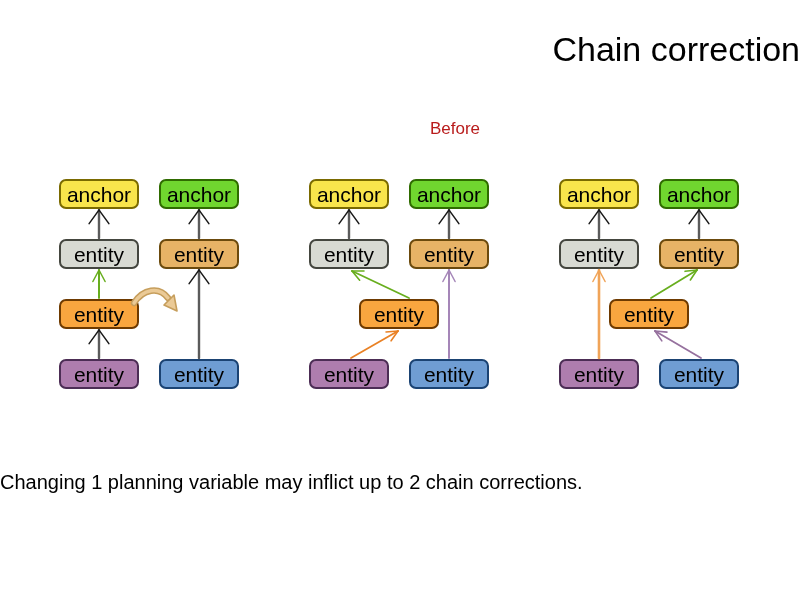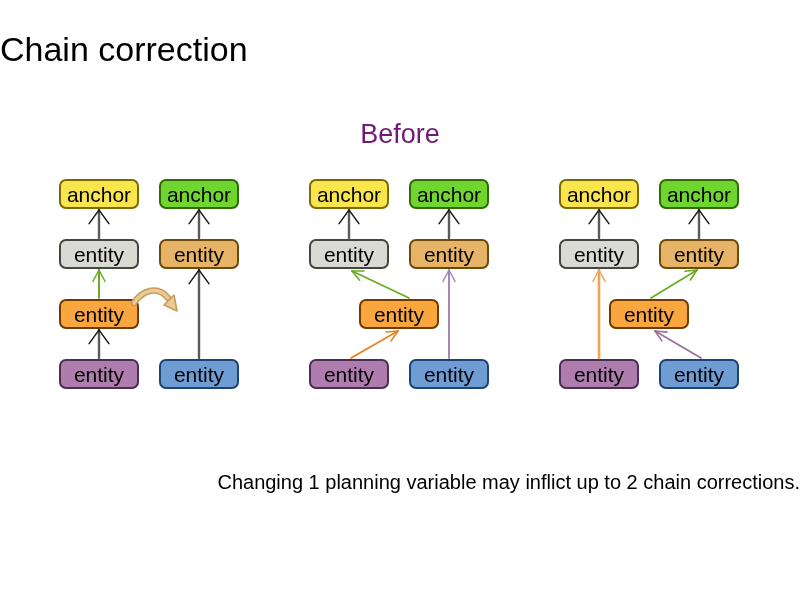--- a/index.html
+++ b/index.html
@@ -5,34 +5,34 @@
   html, body { margin: 0; padding: 0; background: #ffffff; }
   .stage {
     position: relative;
     width: 800px; height: 600px;
     background: #ffffff;
     font-family: "Liberation Sans", sans-serif;
     overflow: hidden;
   }
   .page-title {
     position: absolute; left: 0; top: 30px; width: 800px;
-    text-align: left;
+    text-align: right;
     font-size: 34px; font-weight: 400; color: #000;
     margin: 0;
   }
   .col-label {
     position: absolute; top: 119px; width: 160px;
-    text-align: center;
-    font-size: 27px; color: #701a75;
+    text-align: right;
+    font-size: 17px; color: #b91c1c;
   }
   #label-before { left: 320px; }
   #label-after  { left: 571px; }
   .caption {
     position: absolute; left: 0; top: 471px; width: 800px;
-    text-align: right;
+    text-align: left;
     font-size: 20px; color: #000;
   }
   .dbox {
     position: absolute;
     box-sizing: border-box;
     width: 80px; height: 30px;
     border-radius: 7px;
     border: 2px solid #000;
     display: flex; align-items: center; justify-content: center;
     font-size: 21px; color: #000;

